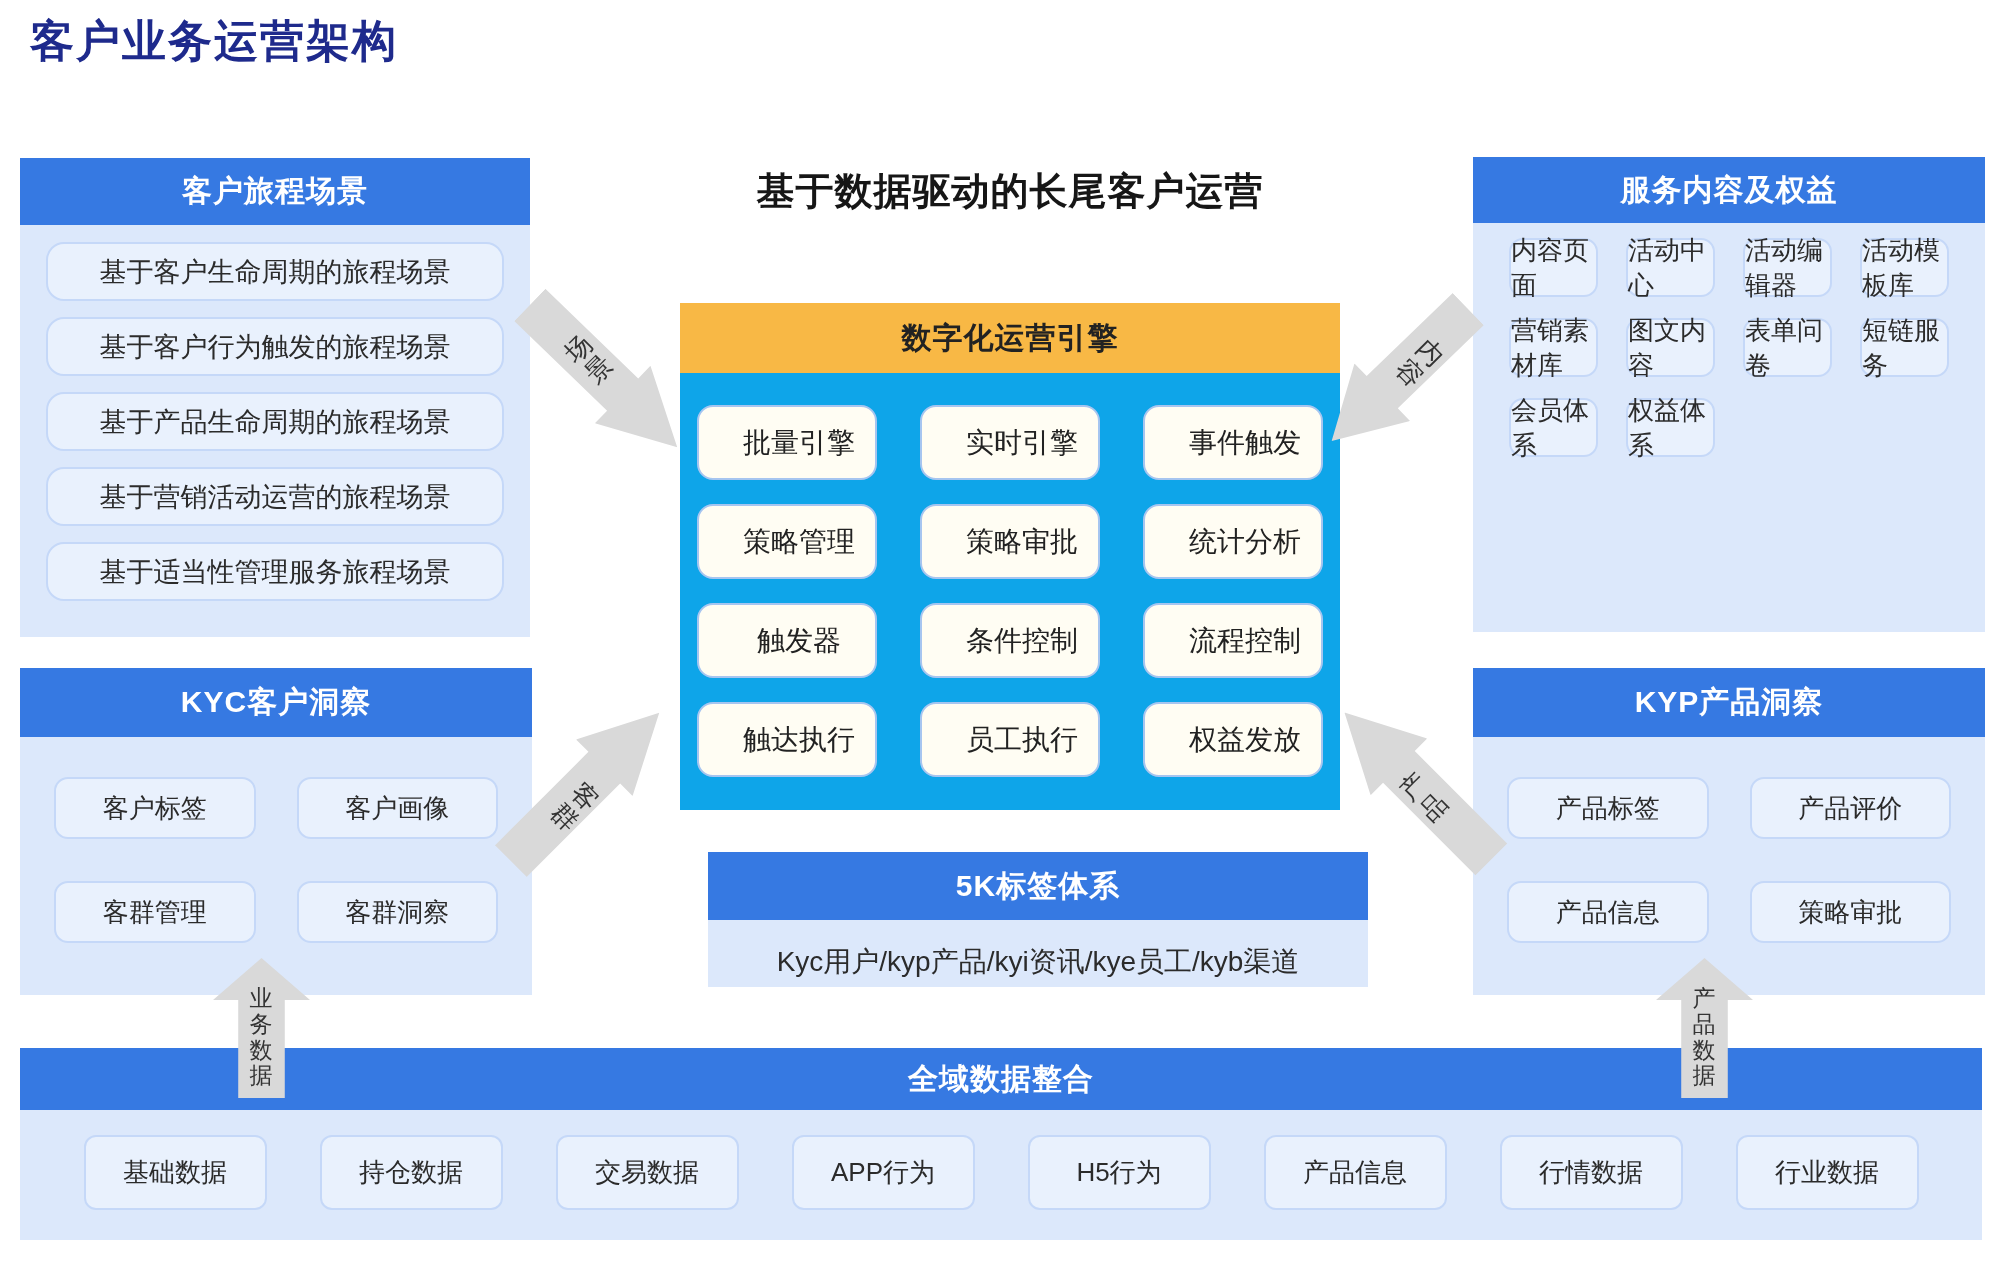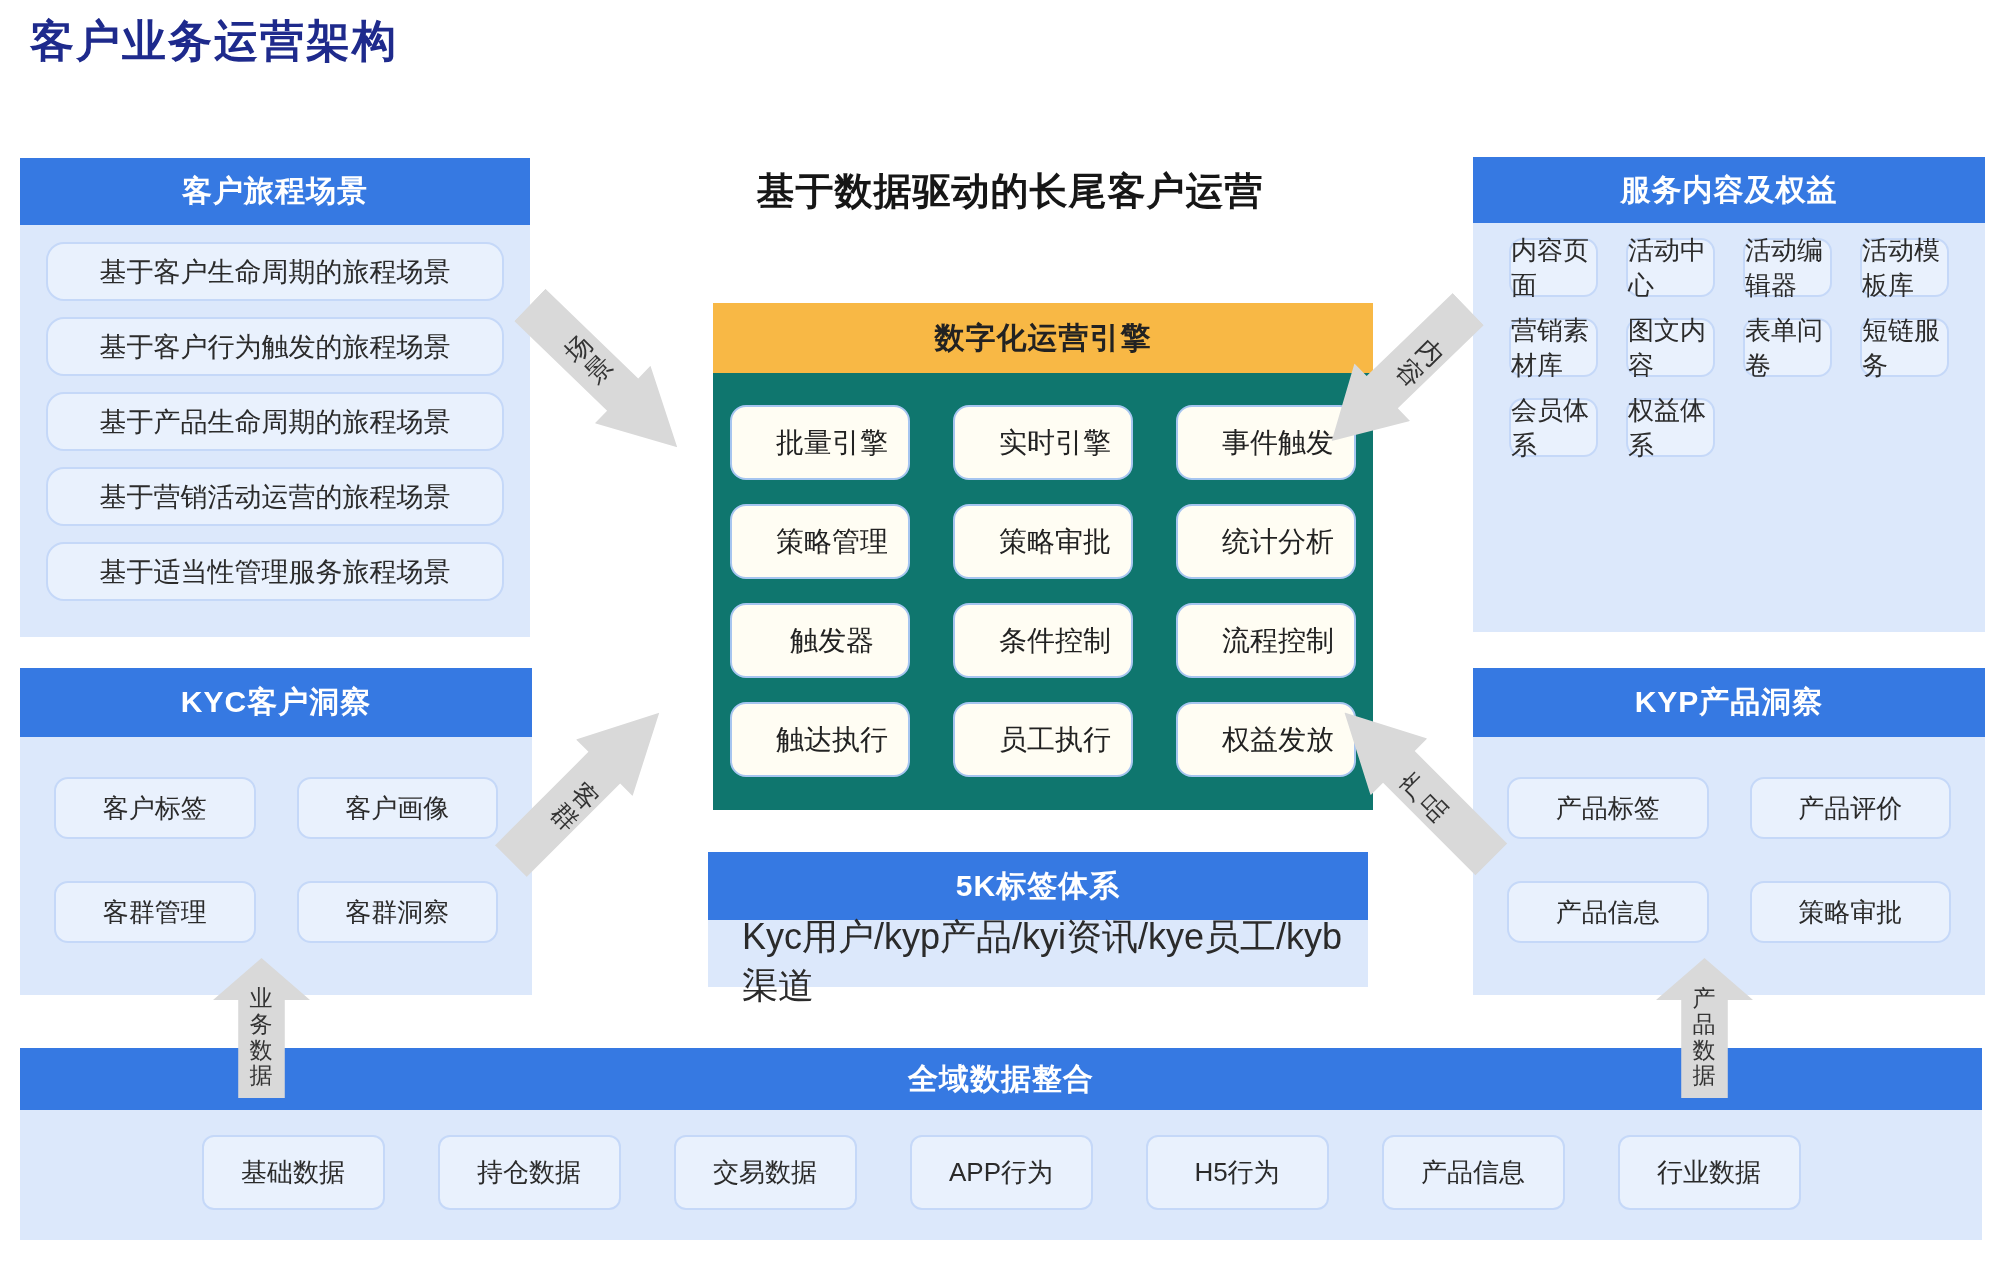--- a/index.html
+++ b/index.html
@@ -34,30 +34,30 @@
   
   .service{left:1473px;top:157px;width:512px;height:475px;}
   .service .panel-header{height:66px;}
   .service .panel-body{display:grid;grid-template-columns:1fr 1fr 1fr 1fr;gap:21px 28px;padding:15px 36px;}
   .service .box{height:59px;border-radius:14px;font-size:26px;}
   
   .center-title{
     position:absolute;left:680px;top:166px;width:660px;text-align:center;
     font-size:38px;font-weight:bold;color:#161616;letter-spacing:1px;
   }
-  .engine{left:680px;top:303px;width:660px;height:507px;background:#0f766e;margin-left:33px;}
+  .engine{left:680px;top:303px;width:660px;height:507px;background:#0ea5e9;}
   .engine .panel-header{height:70px;background:#f8b845;color:#222222;}
   .engine .panel-body{
     display:grid;grid-template-columns:repeat(3,180px);justify-content:space-between;
     gap:24px 0;padding:32px 17px 32px 17px;box-sizing:border-box;
   }
   .engine .box{height:75px;background:#fffdf3;border:2px solid #a6c5f0;border-radius:16px;font-size:28px;color:#222;padding-left:24px;}
   .tagsys{left:708px;top:852px;width:660px;height:135px;}
   .tagsys .panel-header{height:68px;}
-  .tagsys .panel-body{height:83px;display:flex;align-items:center;justify-content:center;font-size:36px;color:#2b2b2b;margin-left:34px;}
+  .tagsys .panel-body{height:83px;display:flex;align-items:center;justify-content:center;font-size:28px;color:#2b2b2b;}
   
   .bottom{left:20px;top:1048px;width:1962px;height:192px;}
   .bottom .panel-header{height:62px;}
   .bottom .panel-body{display:flex;justify-content:center;gap:53px;padding-top:25px;}
   .bottom .box{width:183px;height:75px;border-radius:12px;font-size:26px;flex:0 0 auto;}
   
   .arrow{position:absolute;background:#d9d9d9;z-index:2;}
   .arrow-right{clip-path:polygon(0 22%,63% 22%,63% 0,100% 50%,63% 100%,63% 78%,0 78%);}
   .arrow-up2{clip-path:polygon(50% 0,100% 30%,74% 30%,74% 100%,26% 100%,26% 30%,0 30%);}
   .a-scene{left:501px;top:336px;width:205px;height:80px;transform:rotate(44deg);}
@@ -157,20 +157,21 @@
 
   <div class="panel bottom">
     <div class="panel-header">全域数据整合</div>
     <div class="panel-body">
       <div class="box">基础数据</div>
       <div class="box">持仓数据</div>
       <div class="box">交易数据</div>
       <div class="box">APP行为</div>
       <div class="box">H5行为</div>
       <div class="box">产品信息</div>
+      <div class="box">行情数据</div>
       <div class="box">行业数据</div>
     </div>
   </div>
 
   <div class="arrow arrow-right a-scene"></div>
   <div class="diag-label l-scene">
     <div class="vstack">场景</div>
   </div>
 
   <div class="arrow arrow-right a-content"></div>

